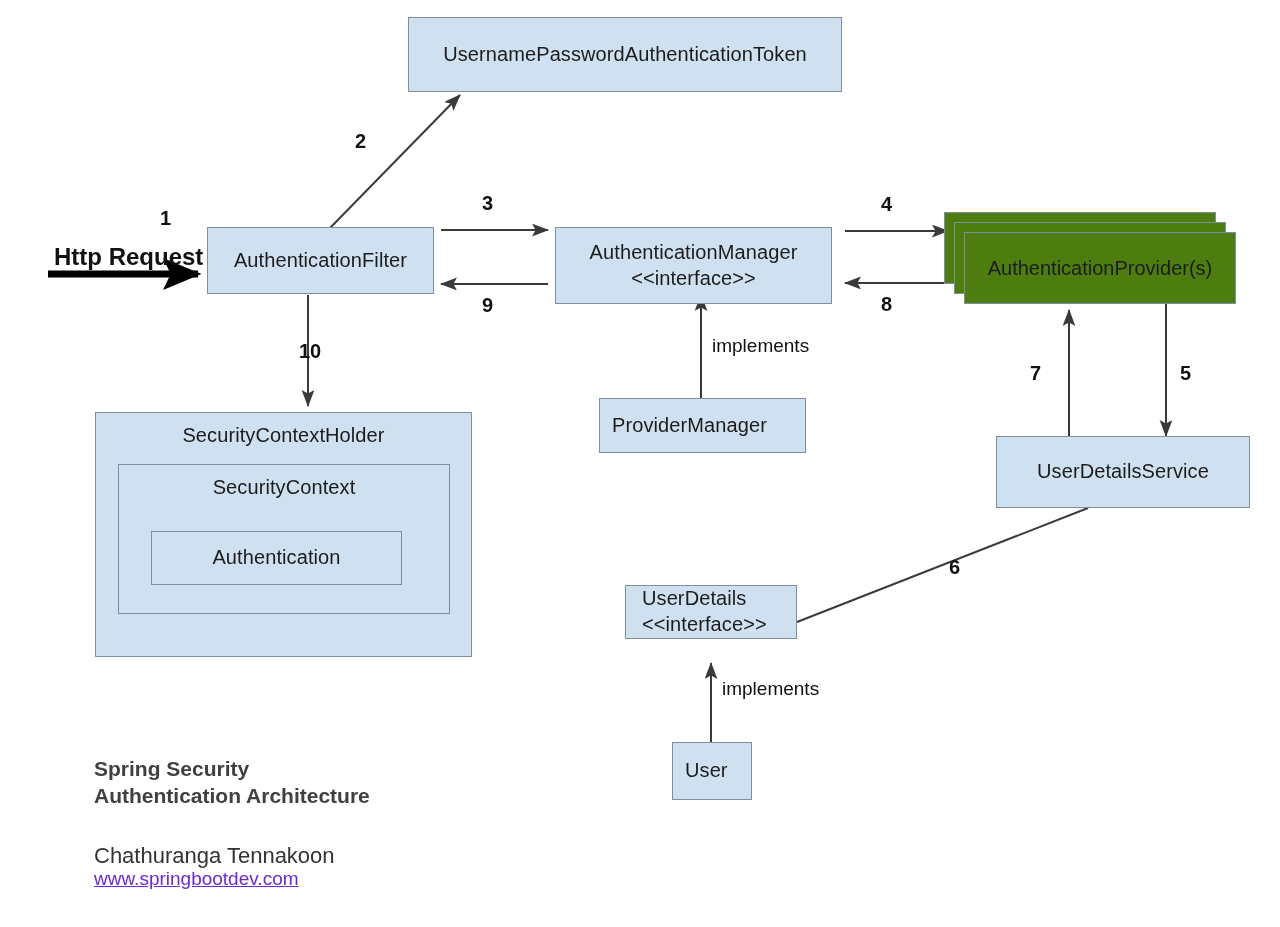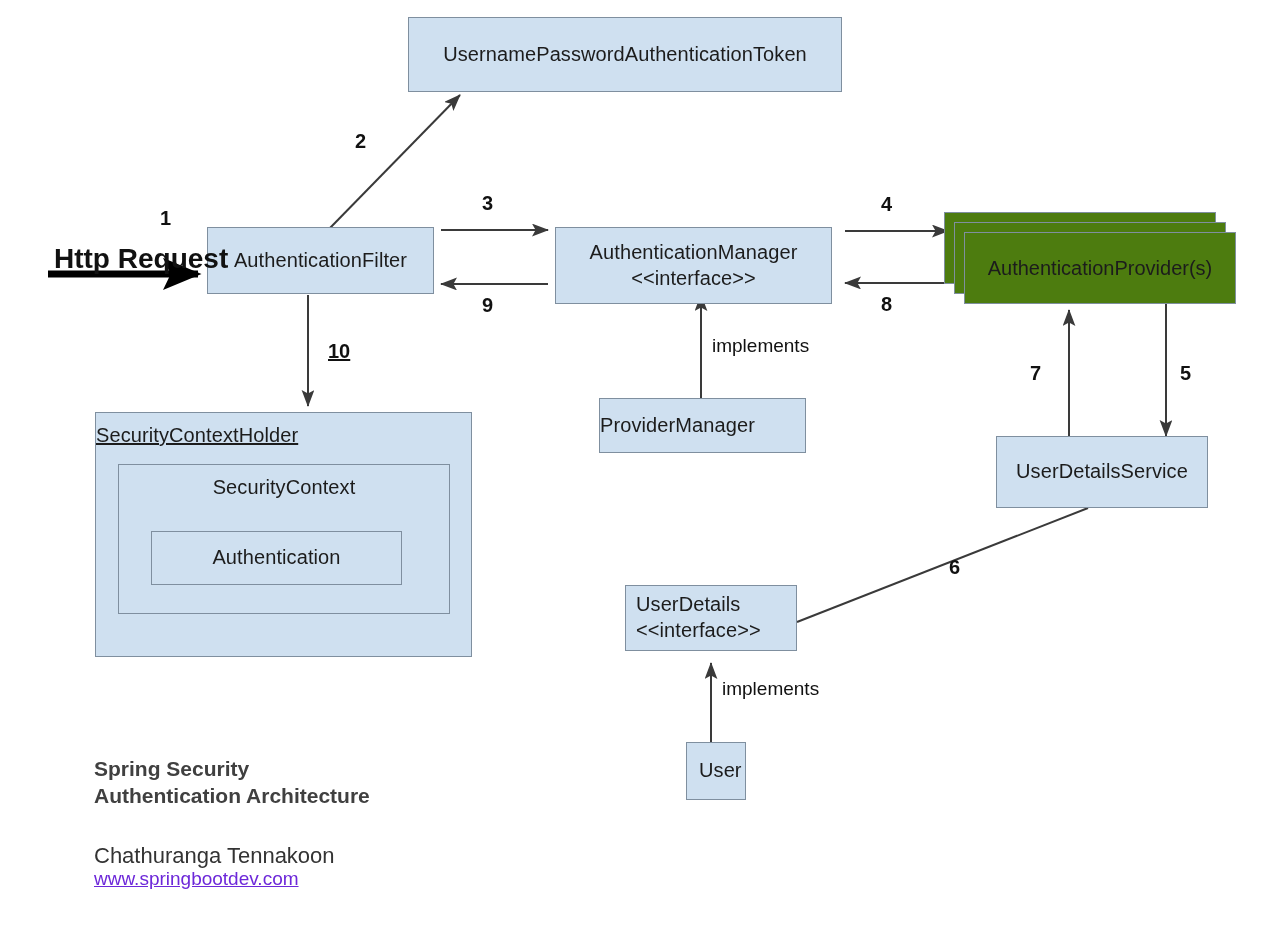--- a/index.html
+++ b/index.html
@@ -80,21 +80,21 @@
     font-size: 19px;
     color: #111111;
     white-space: nowrap;
   }
   .lbl.num {
     font-weight: bold;
     font-size: 20px;
   }
   .lbl.bold {
     font-weight: bold;
-    font-size: 28px;
+    font-size: 24px;
   }
 
   
   .credit-title {
     position: absolute;
     font-weight: bold;
     font-size: 21px;
     line-height: 1.3;
     color: #404040;
     white-space: pre-line;
@@ -162,31 +162,31 @@
 &lt;&lt;interface&gt;&gt;</div>
 
   <div class="stack" style="left:944px; top:212px; width:292px; height:92px;">
     <div class="sheet" style="left:0px; top:0px; width:272px; height:72px;"></div>
     <div class="sheet" style="left:10px; top:10px; width:272px; height:72px;"></div>
     <div class="sheet front" style="left:20px; top:20px; width:272px; height:72px;">
       <span>AuthenticationProvider(s)</span>
     </div>
   </div>
 
-  <div class="node leftalign" style="left:599px; top:398px; width:207px; height:55px; padding-left:0;">ProviderManager</div>
-
-  <div class="node" style="left:996px; top:436px; width:212px; height:72px;text-align:center;">UserDetailsService</div>
-
-  <div class="node leftalign" style="left:625px; top:585px; width:172px; height:66px; padding-left:10px;">UserDetails
+  <div class="node leftalign" style="left:599px; top:398px; width:207px; height:55px; padding-left:12px;">ProviderManager</div>
+
+  <div class="node" style="left:996px; top:436px; width:254px; height:72px;text-align:center;">UserDetailsService</div>
+
+  <div class="node leftalign" style="left:625px; top:585px; width:172px; height:54px; padding-left:16px;">UserDetails
 &lt;&lt;interface&gt;&gt;</div>
 
-  <div class="node leftalign" style="left:686px; top:742px; width:60px; height:58px; padding-left:12px;">User</div>
+  <div class="node leftalign" style="left:672px; top:742px; width:80px; height:58px; padding-left:12px;">User</div>
 
   <div class="node topalign" style="left:95px; top:412px; width:377px; height:245px;">
-    <span style="width:100%; text-align:left;text-decoration:underline;">SecurityContextHolder</span>
+    <span style="width:100%; text-align:center;">SecurityContextHolder</span>
   </div>
 
   <div class="node topalign" style="left:118px; top:464px; width:332px; height:150px;">
     <span style="width:100%; text-align:center;">SecurityContext</span>
   </div>
 
   <div class="node" style="left:151px; top:531px; width:251px; height:54px;">
     <span>Authentication</span>
   </div>
 
@@ -197,21 +197,21 @@
   <div class="lbl num" style="left:355px; top:130px;">2</div>
 
   <div class="lbl num" style="left:482px; top:192px;">3</div>
 
   <div class="lbl num" style="left:482px; top:294px;">9</div>
 
   <div class="lbl num" style="left:881px; top:193px;">4</div>
 
   <div class="lbl num" style="left:881px; top:293px;">8</div>
 
-  <div class="lbl num" style="left:328px; top:340px;text-decoration:underline;">10</div>
+  <div class="lbl num" style="left:299px; top:340px;">10</div>
 
   <div class="lbl num" style="left:1030px; top:362px;">7</div>
 
   <div class="lbl num" style="left:1180px; top:362px;">5</div>
 
   <div class="lbl num" style="left:949px; top:556px;">6</div>
 
   <div class="lbl" style="left:712px; top:335px;">implements</div>
 
   <div class="lbl" style="left:722px; top:678px;">implements</div>

